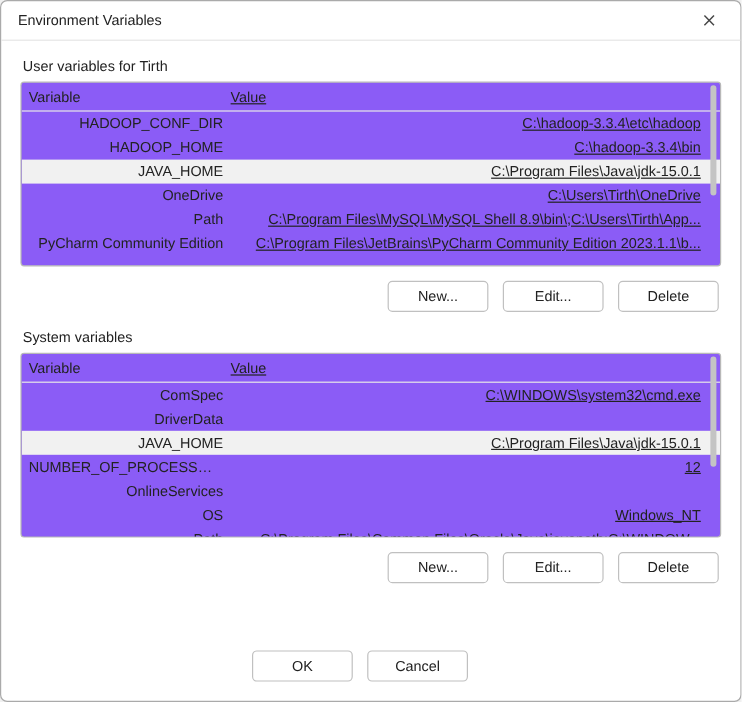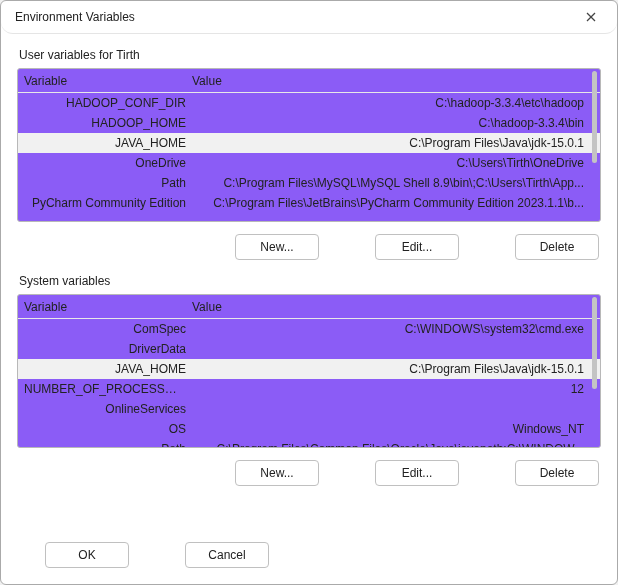--- a/index.html
+++ b/index.html
@@ -25,21 +25,20 @@
       box-shadow: inset 0 0 0 1px rgba(255,255,255,0.5);
     }
     .titlebar {
       display: flex;
       align-items: center;
       justify-content: space-between;
       padding: 6px 12px 6px 14px;
       border-bottom: 1px solid #e5e5e5;
       color: #222;
       font-size: 12px;
-      border-radius: 12px;
     }
     .titlebar .close {
       width: 28px;
       height: 20px;
       display: flex;
       align-items: center;
       justify-content: center;
       color: #444;
       cursor: default;
     }
@@ -104,20 +103,21 @@
       overflow: hidden;
       text-overflow: ellipsis;
       padding-right: 6px;
     }
     .col-val {
       flex: 1 1 auto;
       white-space: nowrap;
       overflow: hidden;
       text-overflow: ellipsis;
       padding-right: 10px;
+      text-decoration: underline;
     }
     .list-rows {
       overflow: hidden;
     }
     .list-row {
       color: #222;
       text-align: right;
     }
     .list-row.selected {
       background: #f1f1f1;
@@ -130,25 +130,24 @@
     }
     button.win {
       min-width: 84px;
       height: 26px;
       background: #ffffff;
       border: 1px solid #c0c0c0;
       border-radius: 4px;
       color: #222;
       padding: 0 14px;
       cursor: default;
-      margin-left: 44px;
     }
     .footer {
       display: flex;
-      justify-content: flex-start;
+      justify-content: center;
       gap: 12px;
       padding: 12px 18px 16px 0;
     }
   </style>
 </head>
 <body>
 
 <div class="dialog">
 
   <div class="titlebar">

